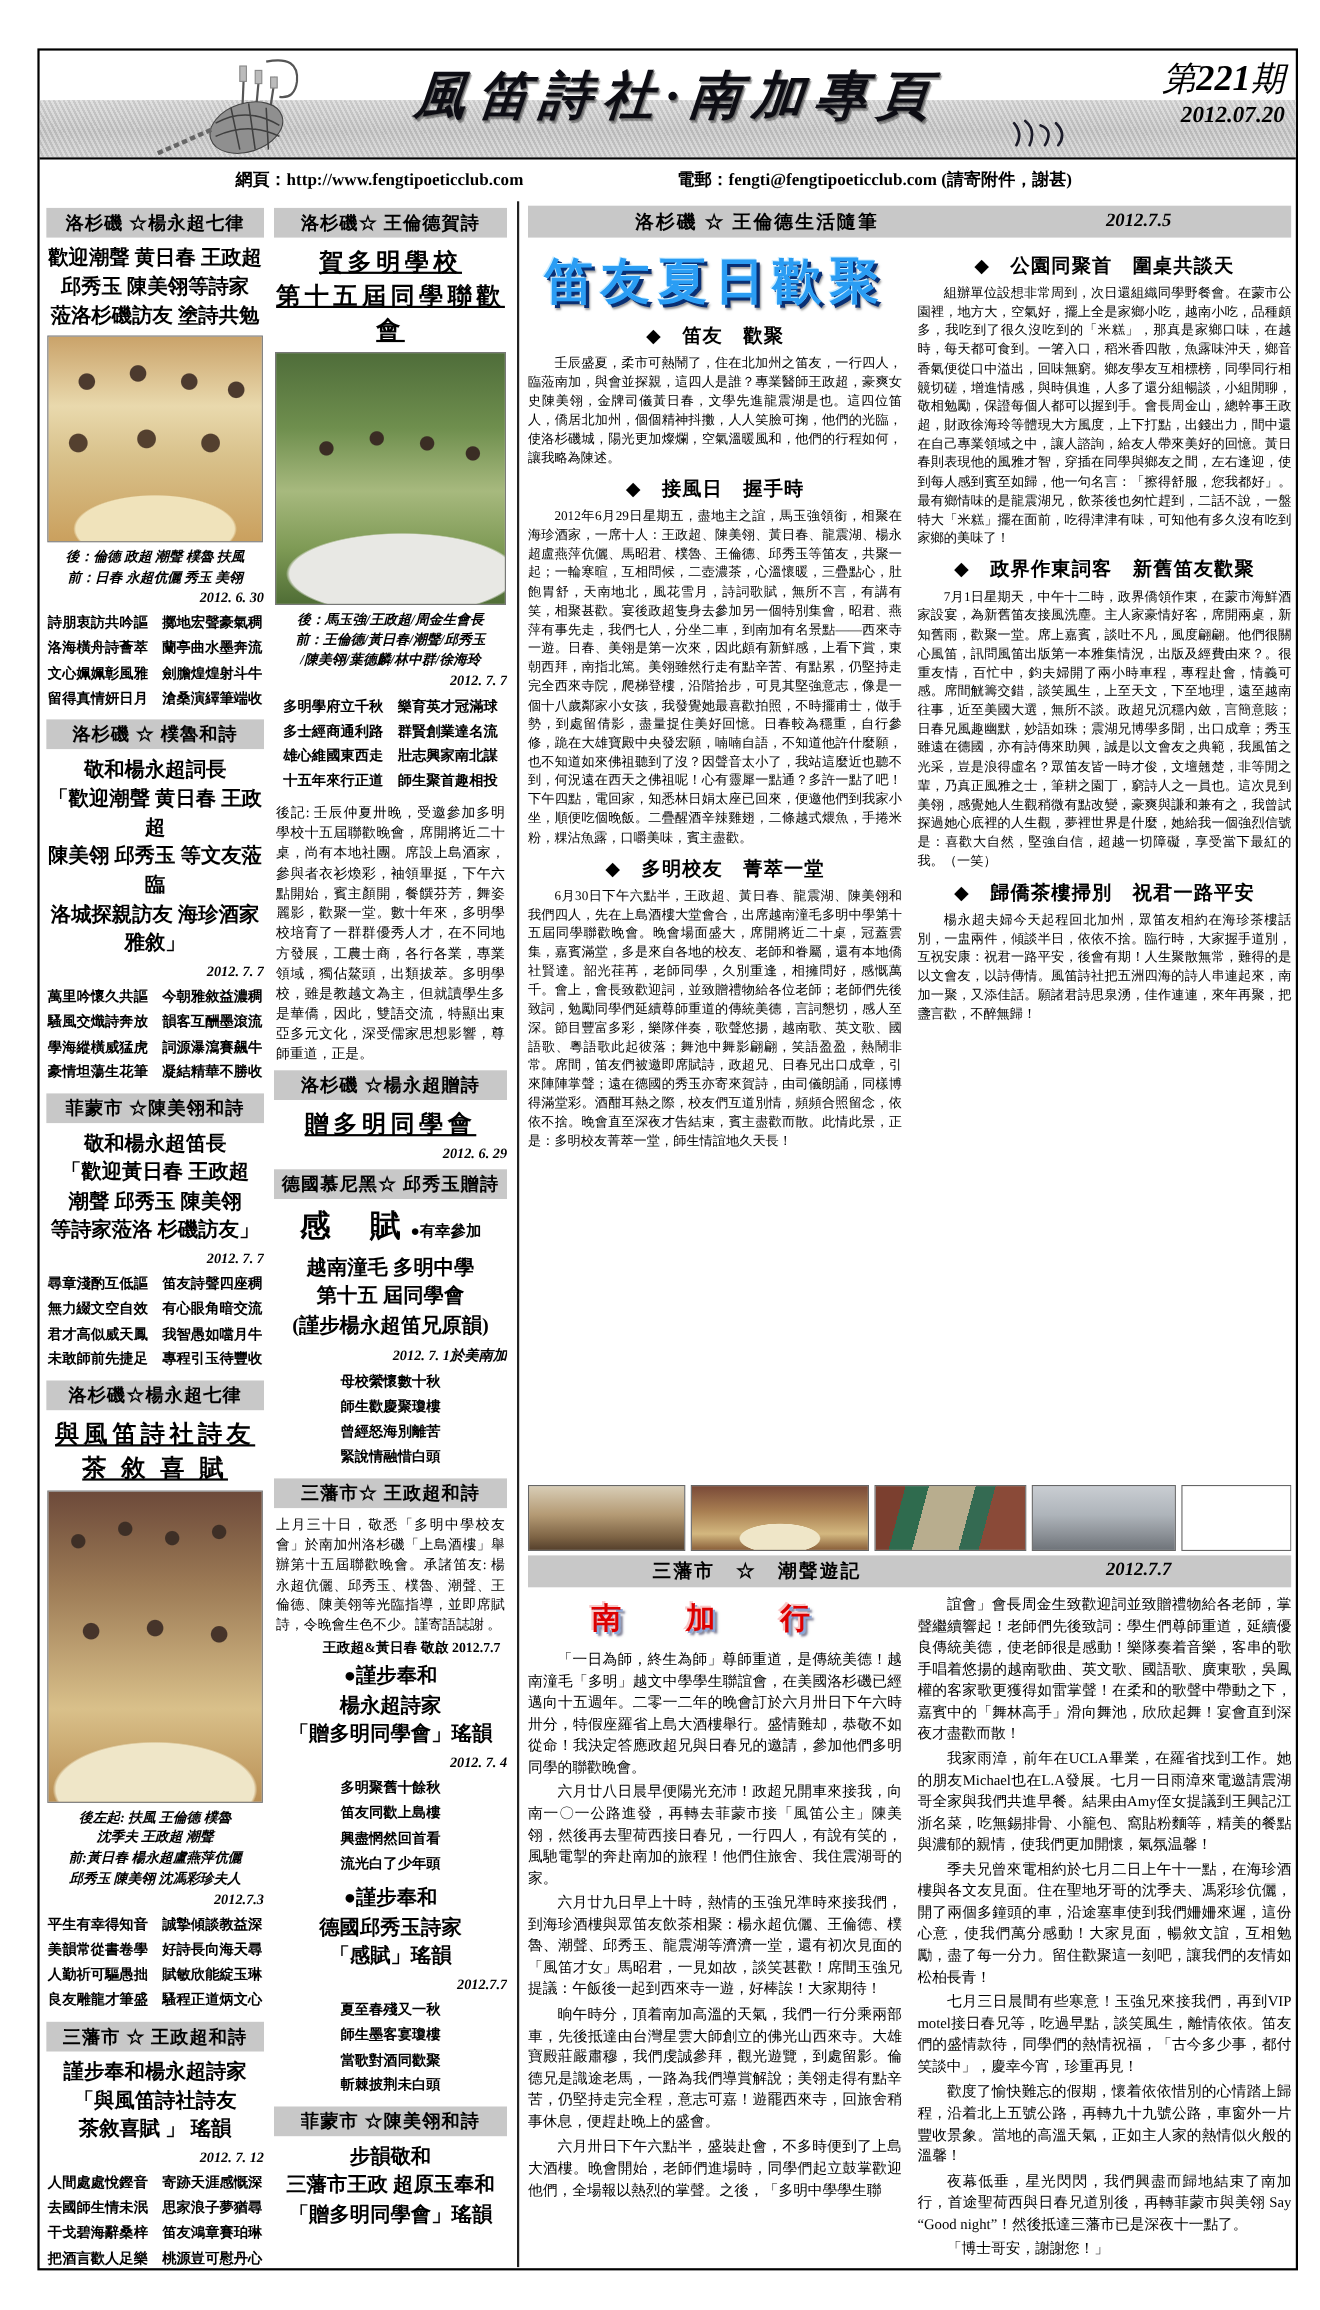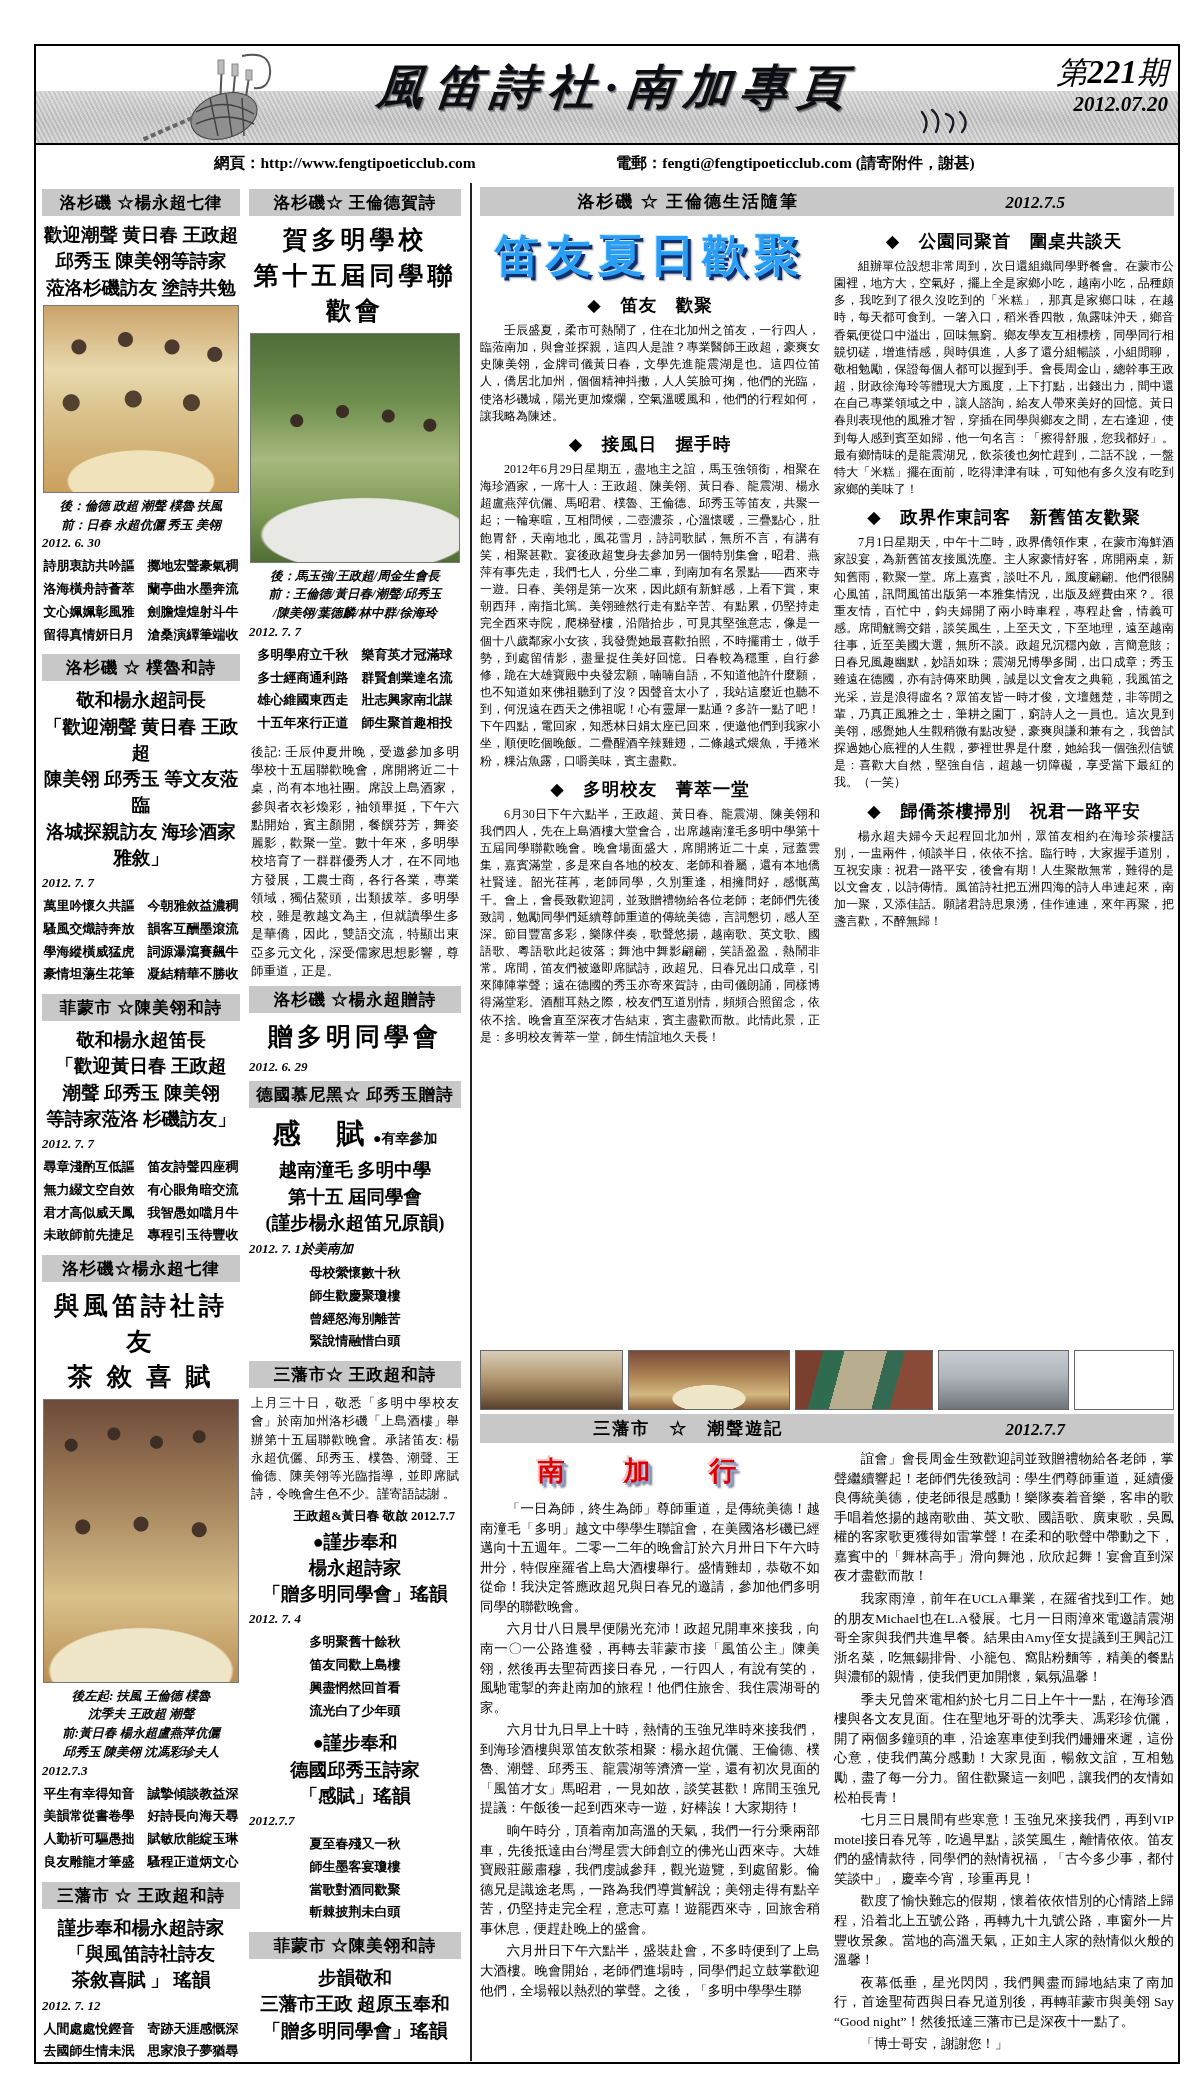--- a/index.html
+++ b/index.html
@@ -29,29 +29,29 @@
   
   .cols{display:flex;height:1880px;padding:2px 4px 0 6px;box-sizing:border-box;gap:9px;}
   .col{overflow:hidden;}
   .col1{width:198px;}
   .col2{width:212px;}
   .main-area{flex:1;border-left:2px solid #222;padding-left:8px;overflow:hidden;}
   
   .bar{background:#c8c8c8;text-align:center;font-size:16.5px;font-weight:600;
        padding:3px 0 2px;margin:6px 0 6px;letter-spacing:1px;white-space:nowrap;}
   .ptitle{font-size:18.5px;font-weight:bold;text-align:center;line-height:1.42;white-space:pre-line;margin:4px 0;}
-  .ptitle-lg{font-size:25px;letter-spacing:4px;}
-  .pdate{font-size:13px;font-weight:bold;font-style:italic;text-align:left;margin:1px 0 4px;}
+  .ptitle-lg{font-size:22px;letter-spacing:4px;text-decoration:underline;}
+  .pdate{font-size:13px;font-weight:bold;font-style:italic;text-align:right;margin:1px 0 4px;}
   .poem{font-size:13px;font-weight:bold;text-align:center;line-height:1.75;white-space:pre-line;margin:4px 0 8px;}
   .caption{font-size:12.5px;font-weight:bold;font-style:italic;text-align:center;line-height:1.5;white-space:pre-line;margin:4px 0 0;}
   .note{font-size:12.6px;text-align:justify;line-height:1.45;margin:4px 2px;}
   .sign{font-size:12.6px;text-align:right;font-weight:bold;margin:2px 6px 4px 0;}
   .photo{border:1px solid #777;margin:4px 1px;}
   
-  .main-bar{background:#c8c8c8;display:flex;align-items:flex-end;font-size:17px;font-weight:600;
+  .main-bar{background:#c8c8c8;display:flex;align-items:flex-start;font-size:17px;font-weight:600;
             padding:3px 0;margin:4px 0 6px;}
   .mb-title{flex:1.5;text-align:center;letter-spacing:2px;}
   .mb-date{flex:1;text-align:center;font-weight:bold;font-style:italic;font-size:17px;}
   .main-cols{display:flex;gap:14px;height:1124px;overflow:hidden;}
   .mcol{flex:1;overflow:hidden;}
   .big-title{font-size:45px;font-weight:bold;text-align:center;letter-spacing:7px;
       color:#2a9df4;margin:4px 0 6px;white-space:nowrap;
       text-shadow:-1px -1px 0 #c9ecff,3px 3px 0 #0a2f73,4px 4px 2px rgba(0,0,0,.4);}
   .sec-head{font-size:17.5px;font-weight:bold;text-align:center;margin:7px 0 5px;letter-spacing:1px;}
   .body-p{font-size:12px;line-height:1.43;text-align:justify;text-indent:2em;margin:0 0 2px;}

